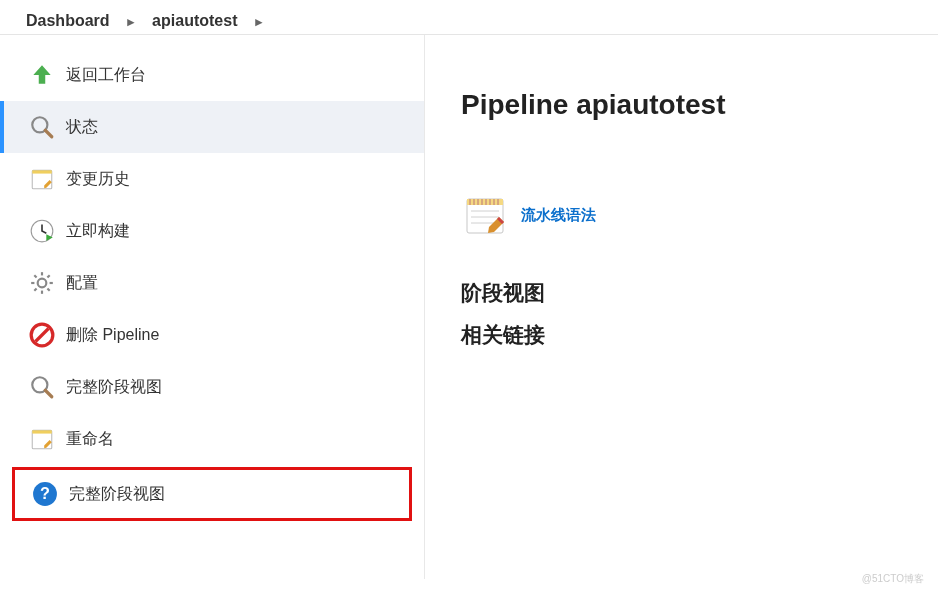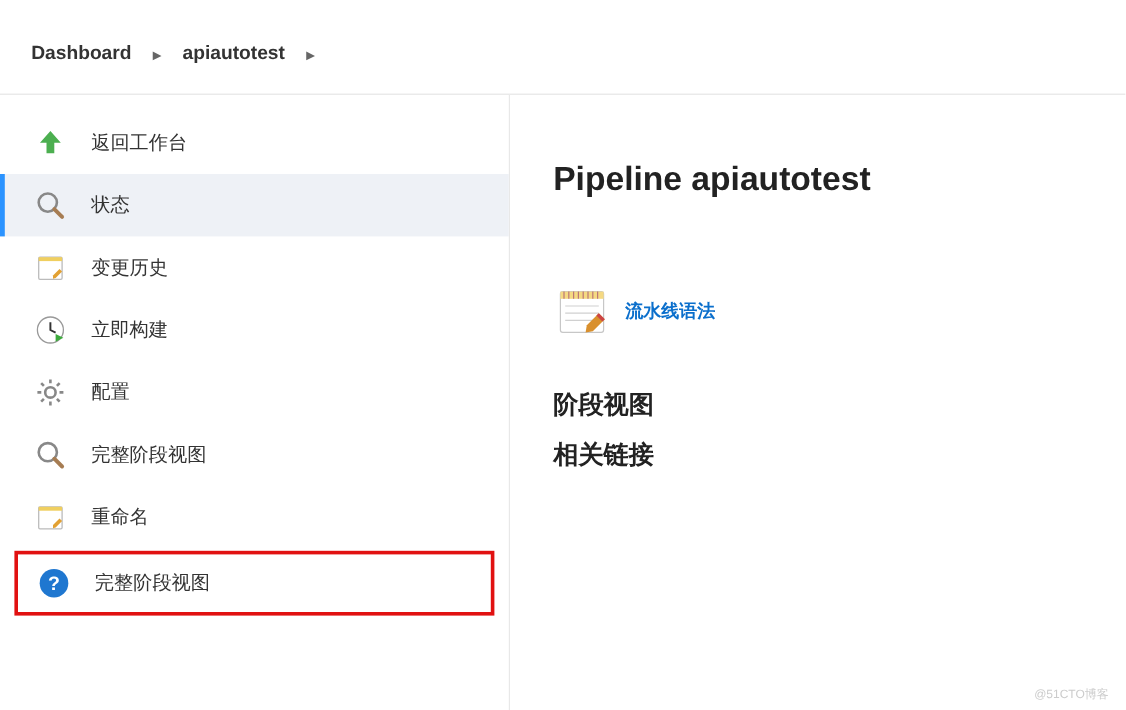--- a/index.html
+++ b/index.html
@@ -9,46 +9,45 @@
     width: 938px;
     height: 592px;
     overflow: hidden;
     position: relative;
     color: #333;
   }
   .breadcrumb {
     display: flex;
     align-items: center;
     gap: 8px;
-    padding: 12px 26px 24px;
+    padding: 12px 26px 4px;
     font-size: 16px;
     font-weight: 700;
     color: #333;
     border-bottom: 1px solid #e5e5e5;
-    margin-top: 24px;
   }
   .breadcrumb .sep {
     color: #666;
     font-size: 13px;
     margin: 0 10px;
   }
   .breadcrumb .crumb { color: #333; }
   .main {
     display: flex;
     height: calc(100% - 48px);
   }
   .sidebar {
     width: 425px;
     padding-top: 14px;
     border-right: 1px solid #e8e8e8;
   }
   .side-item {
     display: flex;
     align-items: center;
-    gap: 20px;
+    gap: 10px;
     padding: 12px 28px;
     font-size: 16px;
     color: #333;
     cursor: pointer;
   }
   .side-item.active {
     background: #eef1f6;
     border-left: 4px solid #2b93ff;
     padding-left: 24px;
   }
@@ -179,20 +178,29 @@
               <line x1="4.9" y1="4.9" x2="7" y2="7"></line>
               <line x1="17" y1="17" x2="19.1" y2="19.1"></line>
               <line x1="4.9" y1="19.1" x2="7" y2="17"></line>
               <line x1="17" y1="7" x2="19.1" y2="4.9"></line>
             </g>
           </svg>
       </span>
       <span class="label">配置</span>
     </div>
 
+    <div class="side-item">
+      <span class="icon">
+        <svg width="26" height="26" viewBox="0 0 24 24">
+            <circle cx="12" cy="12" r="10" fill="#fff" stroke="#d62929" stroke-width="3"></circle>
+            <line x1="6" y1="18" x2="18" y2="6" stroke="#d62929" stroke-width="3"></line>
+          </svg>
+      </span>
+      <span class="label">删除 Pipeline</span>
+    </div>
 
     <div class="side-item">
       <span class="icon">
         <svg width="26" height="26" viewBox="0 0 24 24">
             <circle cx="10" cy="10" r="7" fill="none" stroke="#888" stroke-width="2"></circle>
             <line x1="15" y1="15" x2="21" y2="21" stroke="#a67c52" stroke-width="3" stroke-linecap="round"></line>
           </svg>
       </span>
       <span class="label">完整阶段视图</span>
     </div>

